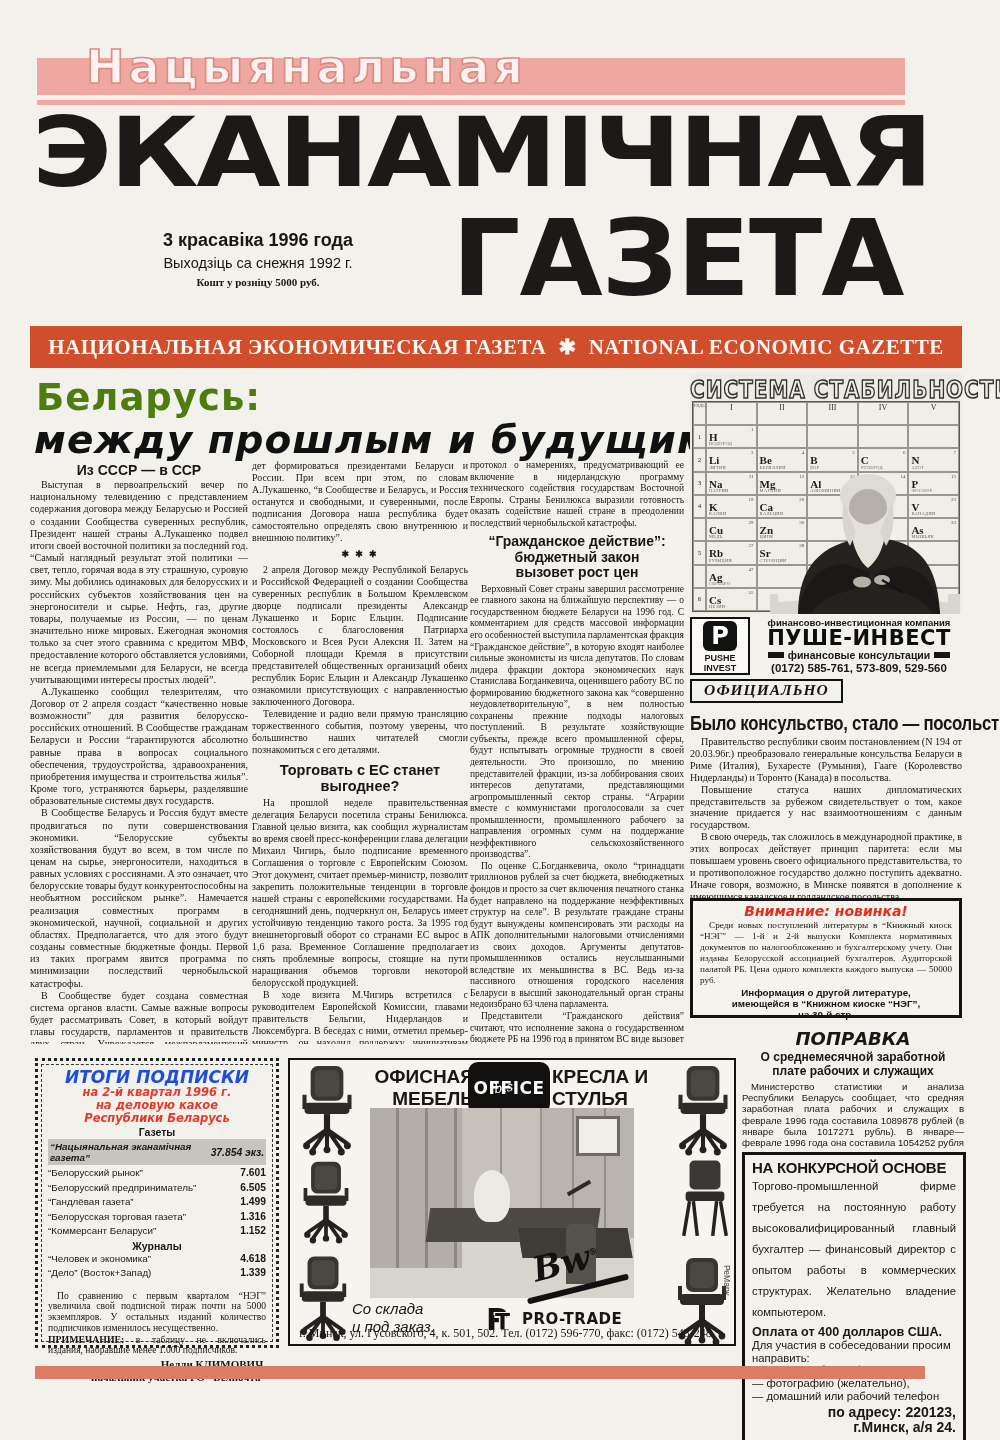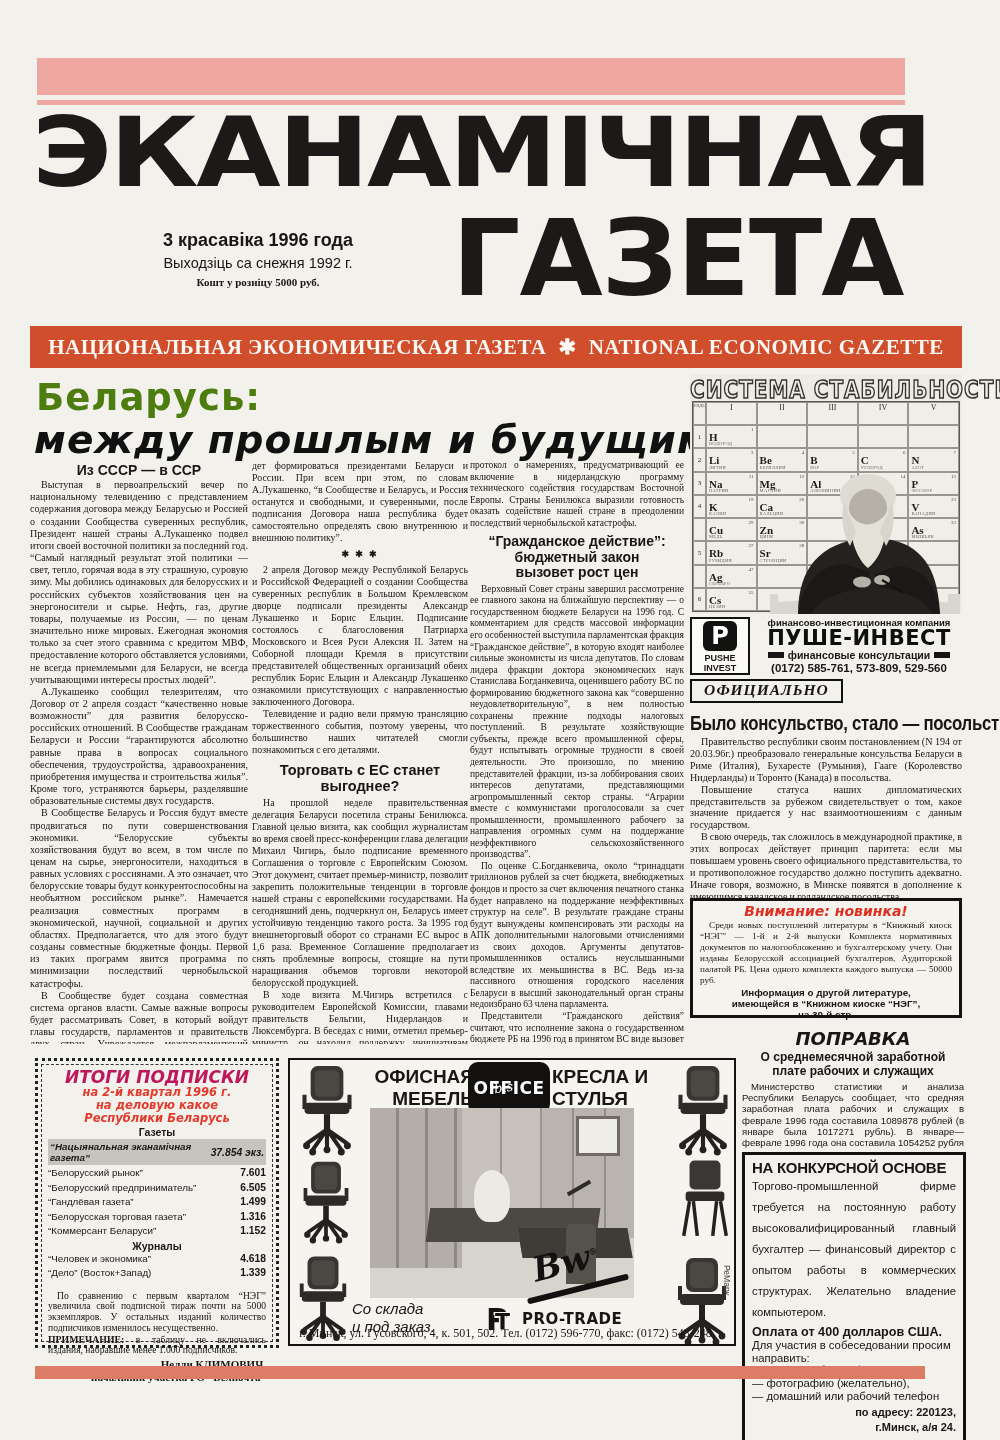--- a/index.html
+++ b/index.html
@@ -89,26 +89,26 @@
   .popr-body{font-size:9.6px;line-height:11.2px;text-align:justify;margin-top:3px;text-indent:9px;}
 
   
   .vac{position:absolute;left:742px;top:1152px;width:224px;border:3px solid #131210;padding:4px 7px 6px;
        font-family:"Liberation Sans",sans-serif;background:#f3f1ec;}
   .vac-title{font-weight:bold;font-size:15px;letter-spacing:-0.3px;}
   .vac-body{font-size:11.3px;line-height:21px;text-align:justify;}
   .vac-pay{font-weight:bold;font-size:12.6px;margin-top:2px;}
   .vac-lead{font-size:11.3px;line-height:12.6px;}
   .vac-item{font-size:11.3px;line-height:12.8px;}
-  .vac-addr{font-weight:bold;font-size:11px;text-align:right;line-height:15px;margin-top:2px;}
+  .vac-addr{font-weight:bold;font-size:14px;text-align:right;line-height:15px;margin-top:2px;}
 
   
   .sub{position:absolute;left:35px;top:1058px;width:244px;height:290px;border:3px dotted #222;padding:3px;}
   .sub-inner{border:1px dashed #333;height:100%;padding:3px 6px;font-family:"Liberation Sans",sans-serif;}
-  .sub-title{font-family:"DejaVu Sans",sans-serif;font-weight:bold;font-style:italic;font-size:17px;color:#be185d;text-align:center;line-height:18px;}
+  .sub-title{font-family:"DejaVu Sans",sans-serif;font-weight:bold;font-style:italic;font-size:17px;color:#1d4ed8;text-align:center;line-height:18px;}
   .sub-red{font-family:"DejaVu Sans",sans-serif;font-weight:bold;font-style:italic;font-size:11.5px;color:#e23a2c;text-align:center;line-height:13px;}
   .sub-sec{font-weight:bold;font-size:10.5px;text-align:center;line-height:12px;margin-top:1px;}
   .sub-row{display:flex;justify-content:space-between;align-items:center;font-size:9.8px;line-height:14.5px;}
   .sub-row .sub-name{white-space:nowrap;overflow:hidden;}
   .sub-row .sub-val{font-weight:bold;font-size:10.3px;}
   .sub-row.hl{background:#c7c4be;font-style:italic;font-weight:bold;line-height:11px;padding:2px 2px;margin:1px 0;}
   .sub-row.hl .sub-name{white-space:normal;width:150px;}
   .sub-para{font-family:"Liberation Serif",serif;font-size:9.6px;line-height:10.8px;text-align:justify;text-indent:9px;margin-top:10px;}
   .sub-note{font-family:"Liberation Serif",serif;font-size:9.6px;line-height:10.8px;text-align:justify;margin-top:1px;}
   .sub-note b{font-size:9.8px;}
@@ -150,20 +150,21 @@
 
   .bottom-bar{position:absolute;left:35px;top:1366px;width:890px;height:13px;background:#dd7c66;}
 </style>
 </head>
 <body>
 
 <div class="page" data-name="newspaper-front-page">
 
   <div class="pink-band" data-name="masthead-pink-band"></div>
   <div class="pink-line" data-name="masthead-pink-line"></div>
+  <div class="pretitle" data-name="masthead-pretitle">Нацыянальная</div>
   <div class="mast1" data-name="masthead-title-line1">ЭКАНАМІЧНАЯ</div>
   <div class="mast2" data-name="masthead-title-line2">ГАЗЕТА</div>
   <div class="issue" data-name="issue-block">
     <div class="date" data-name="issue-date">3 красавіка 1996 года</div>
     <div class="since" data-name="issue-since">Выходзіць са снежня 1992 г.</div>
     <div class="price" data-name="issue-price">Кошт у розніцу 5000 руб.</div>
   </div>
   <div class="banner" data-name="subtitle-banner">
     <span data-name="banner-ru">НАЦИОНАЛЬНАЯ ЭКОНОМИЧЕСКАЯ ГАЗЕТА</span>
     <span data-name="banner-star-icon">✱</span>

